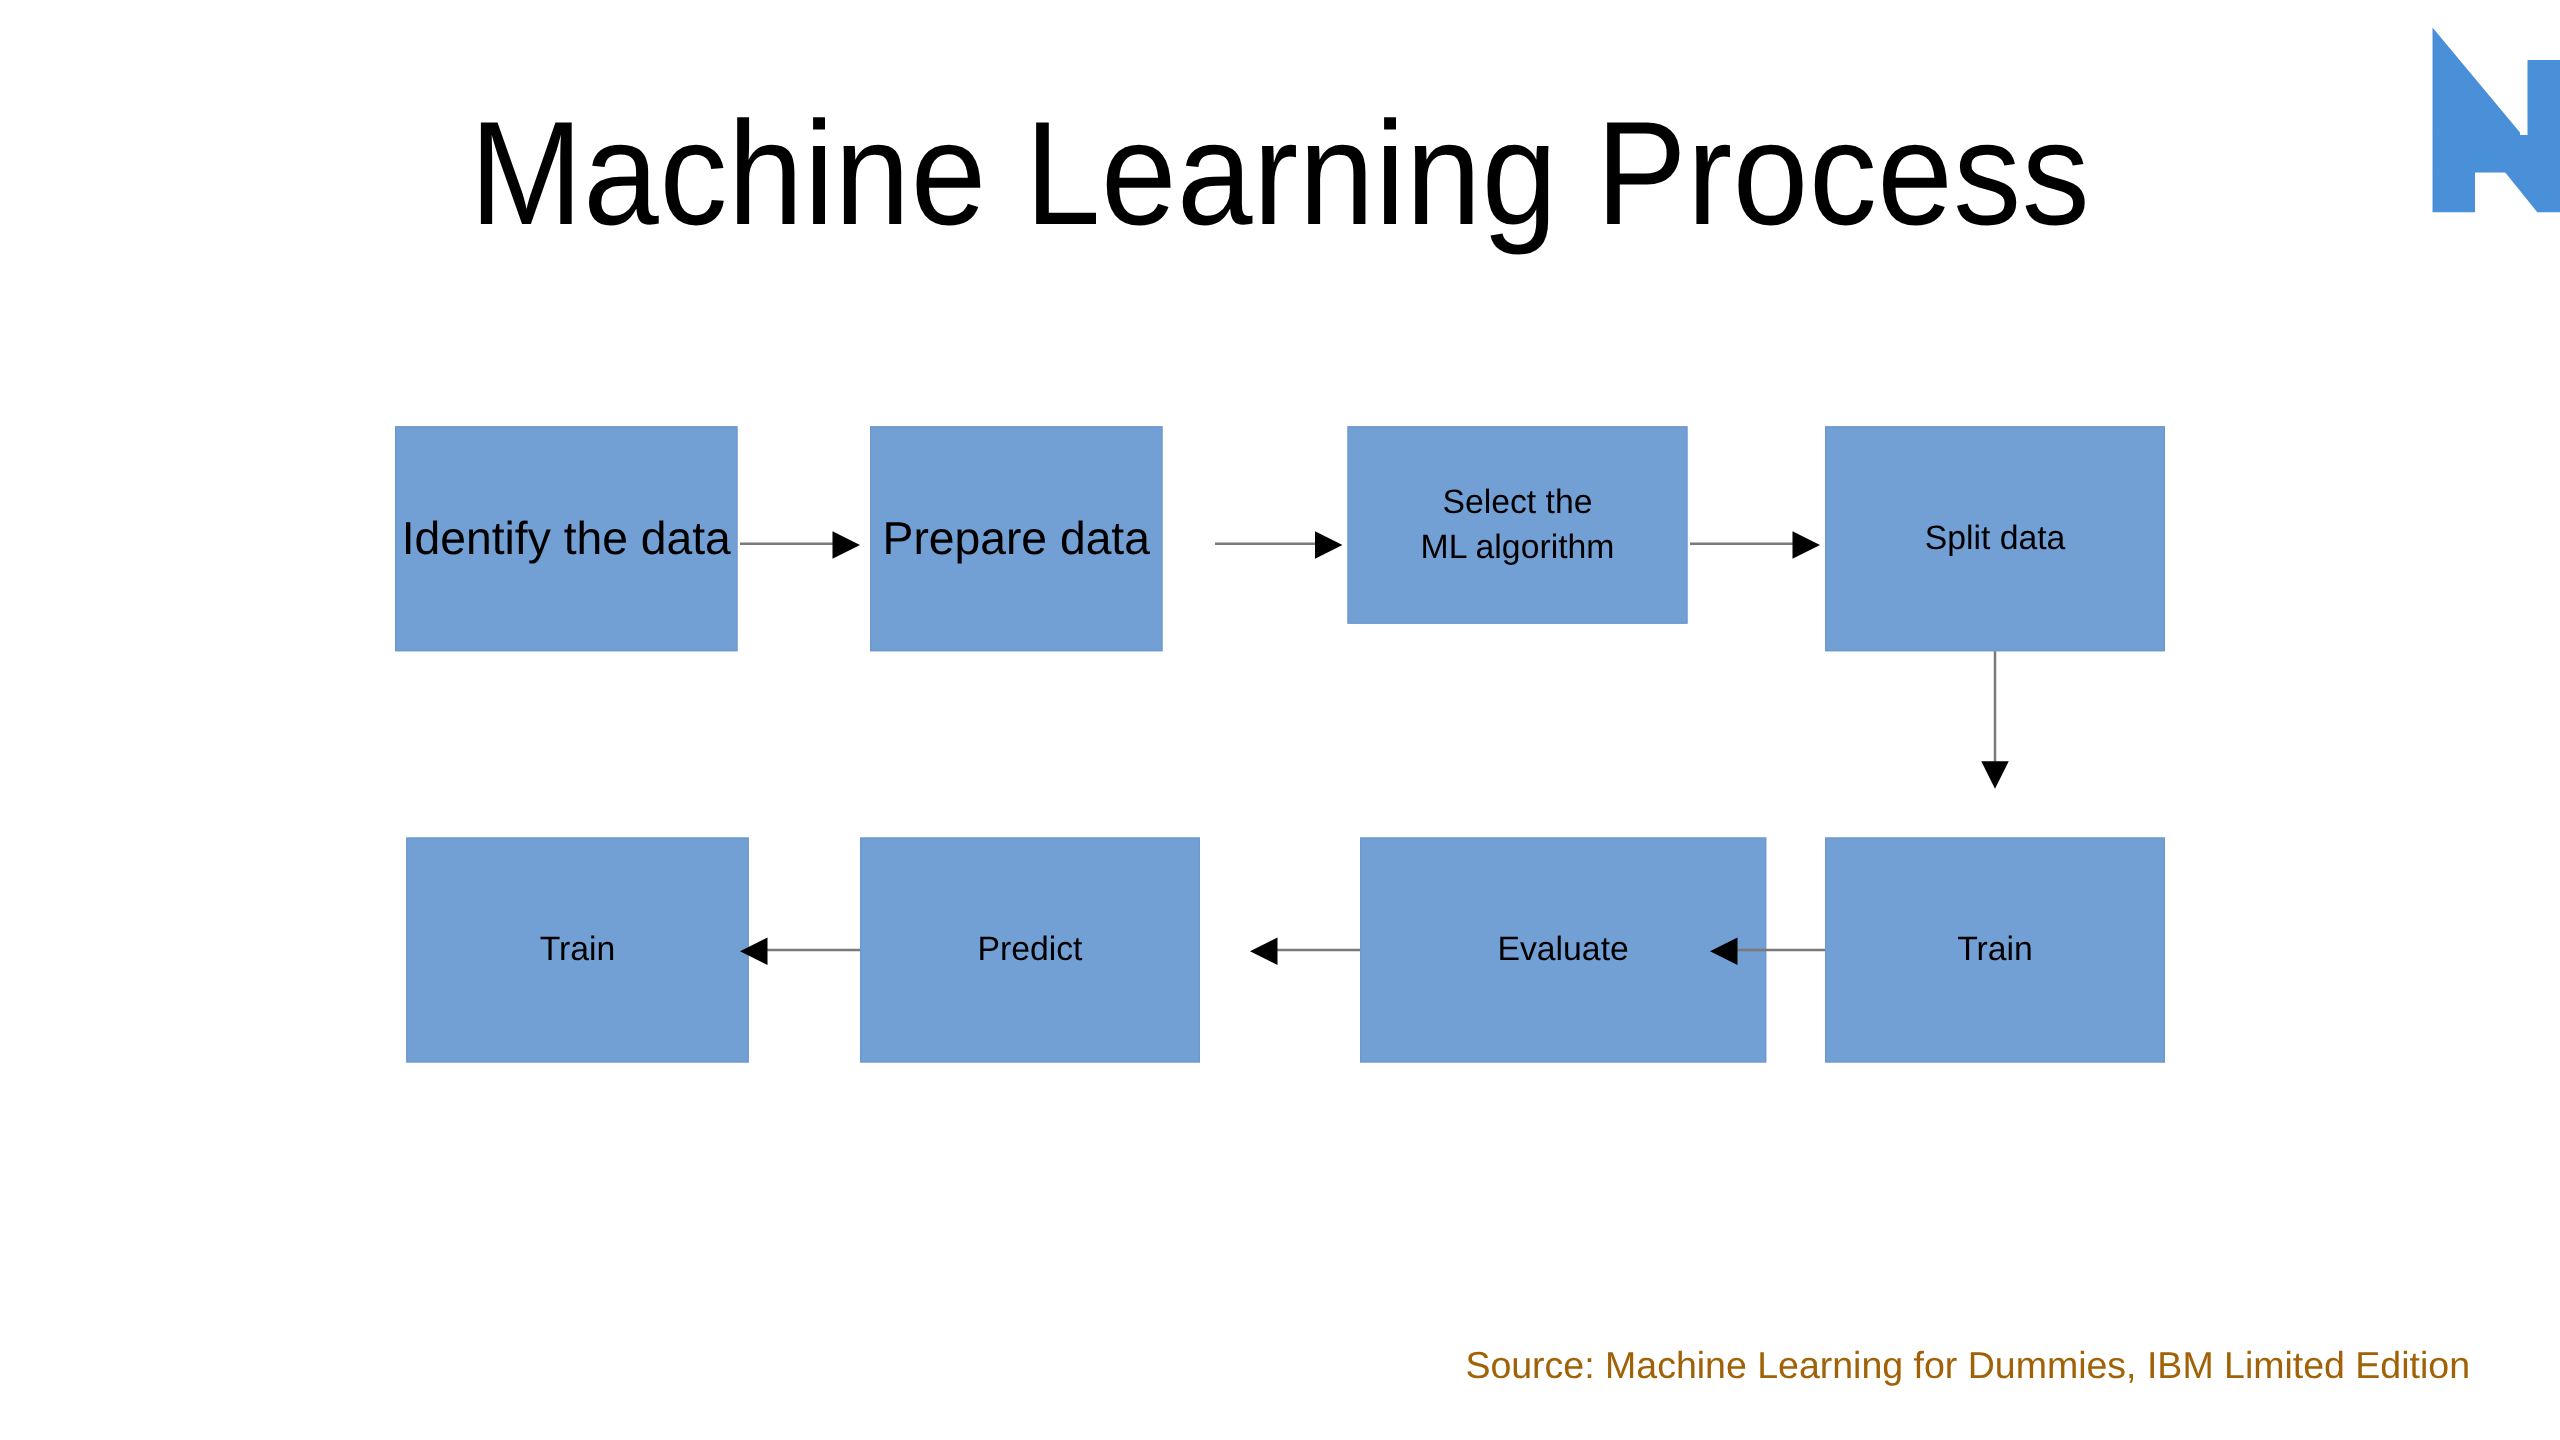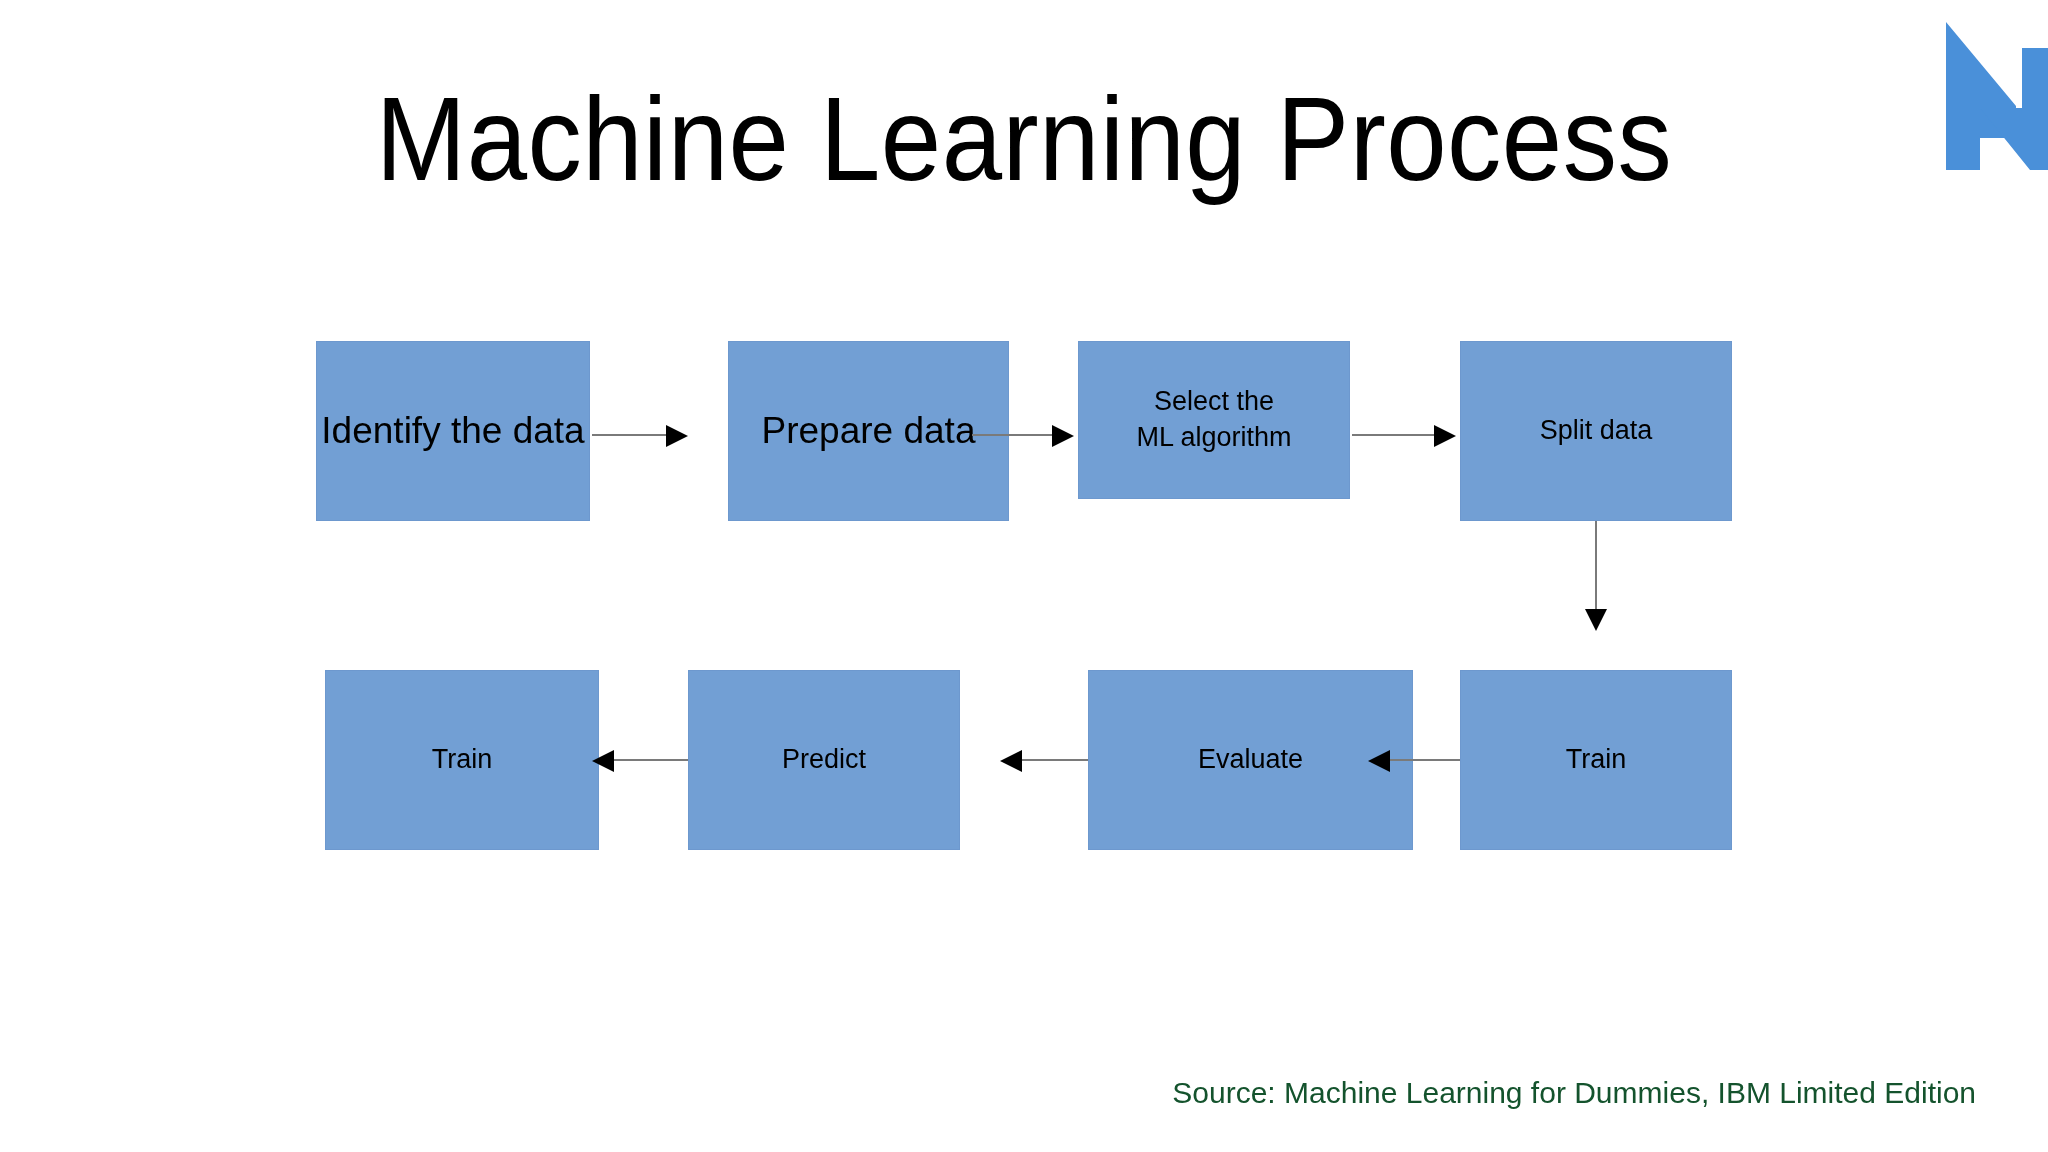--- a/index.html
+++ b/index.html
@@ -114,21 +114,21 @@
     border-top: 22px solid #000000;
   }
 
   
   #source-note {
     position: absolute;
     right: 72px;
     top: 1076px;
     font-family: "Liberation Sans", sans-serif;
     font-size: 30px;
-    color: #14532d;
+    color: #a16207;
     white-space: nowrap;
   }
 </style>
 </head>
 <body>
 
 <div id="slide">
 
   <div id="page-title">Machine Learning Process</div>
 
@@ -141,21 +141,21 @@
     </svg>
   </div>
 
   <div class="pbox pbox-lg" style="left:316px; top:341px; width:274px; height:180px;">Identify the data</div>
 
   <div class="arrow-h" style="left:592px; top:420px; width:100px;">
     <span class="shaft" style="left:0px; width:78px;"></span>
     <span class="arrow-head-r" style="left:74px;"></span>
   </div>
 
-  <div class="pbox pbox-lg" style="left:696px; top:341px; width:281px; height:180px;margin-left:32px;">Prepare data</div>
+  <div class="pbox pbox-lg" style="left:696px; top:341px; width:234px; height:180px;">Prepare data</div>
 
   <div class="arrow-h" style="left:972px; top:420px; width:106px;">
     <span class="shaft" style="left:0px; width:84px;"></span>
     <span class="arrow-head-r" style="left:80px;"></span>
   </div>
 
   <div class="pbox pbox-sm" style="left:1078px; top:341px; width:272px; height:158px;">Select the
 ML algorithm</div>
 
   <div class="arrow-h" style="left:1352px; top:420px; width:108px;">

